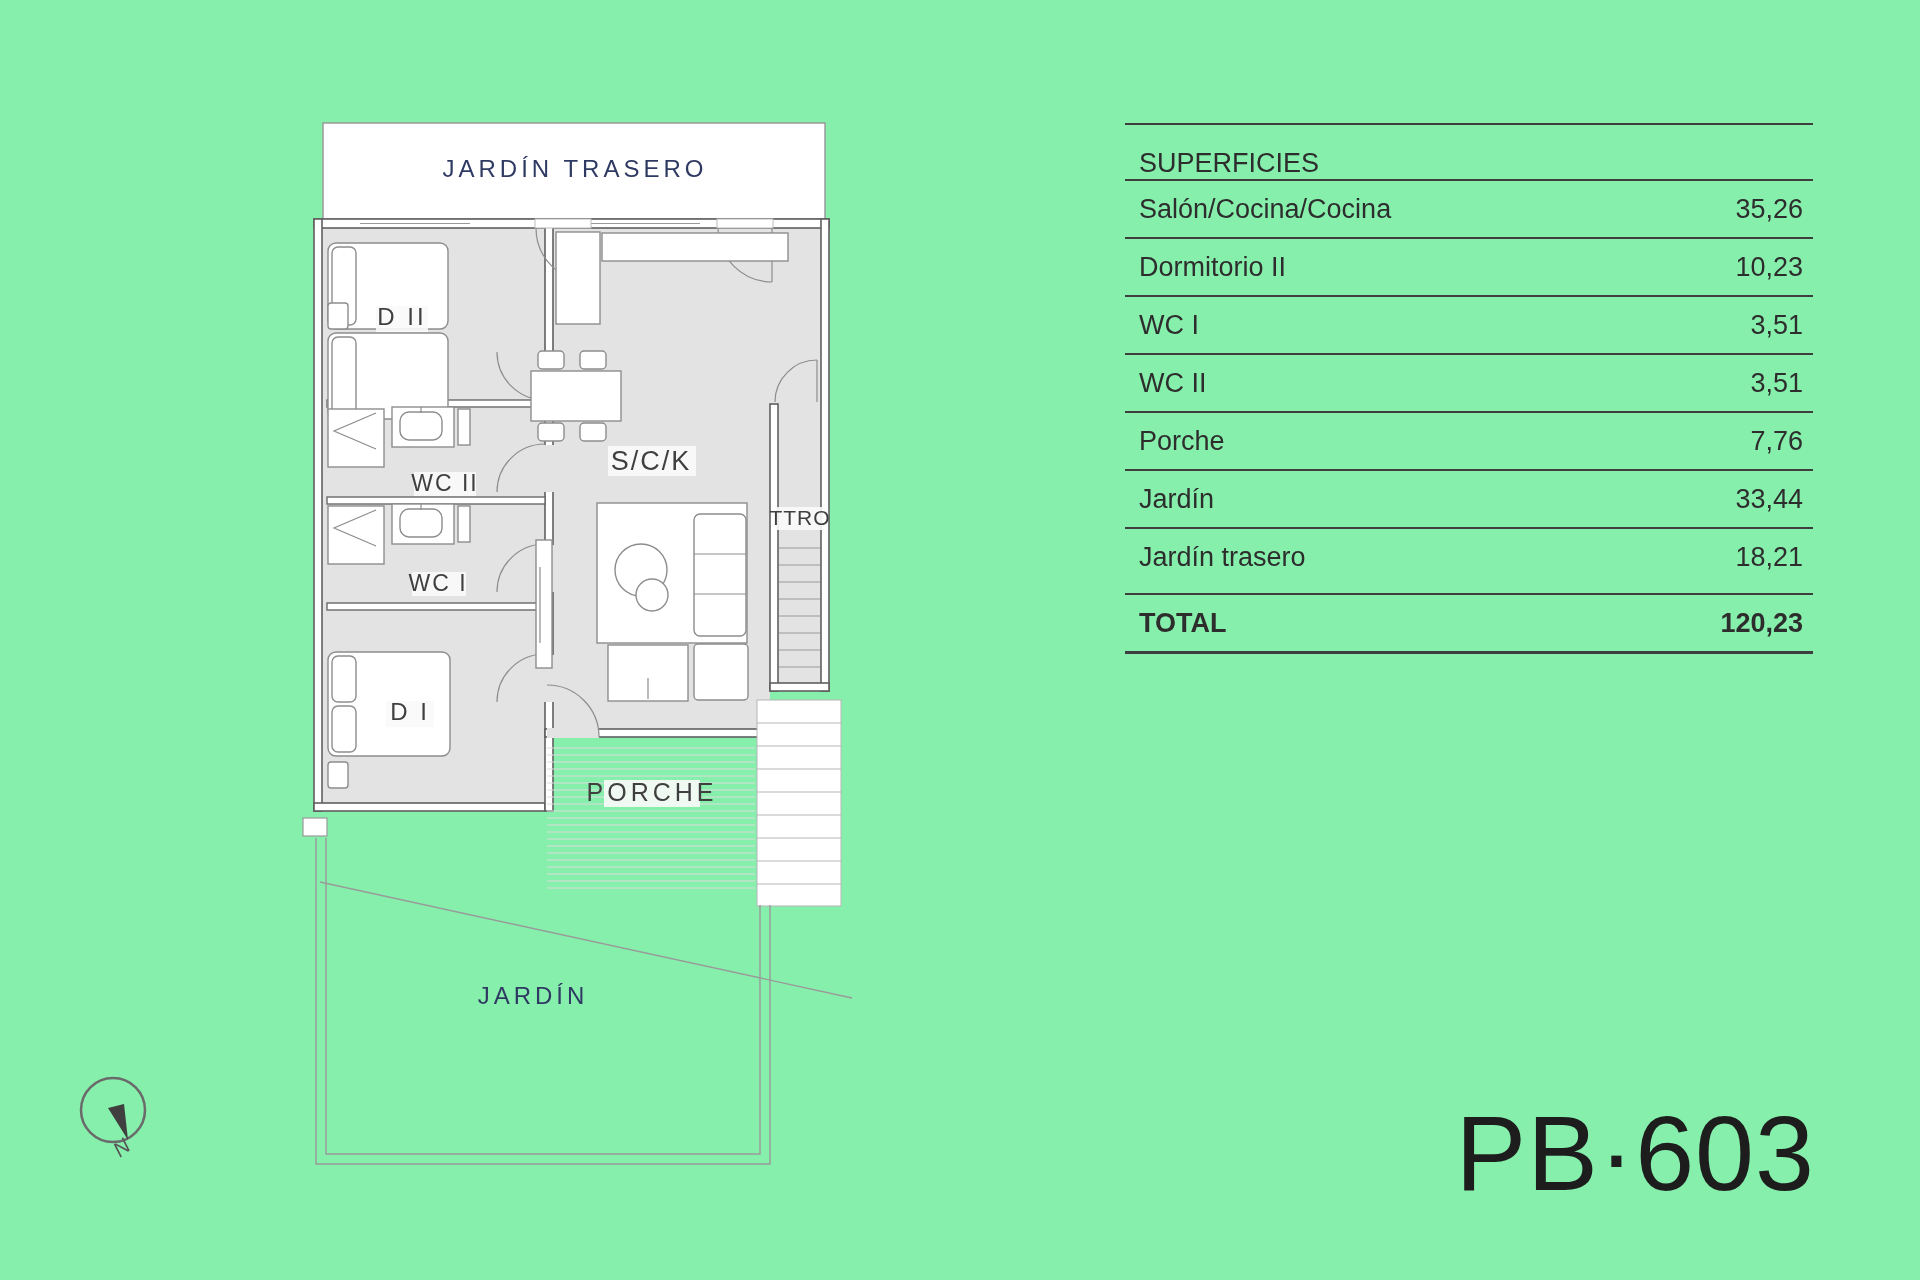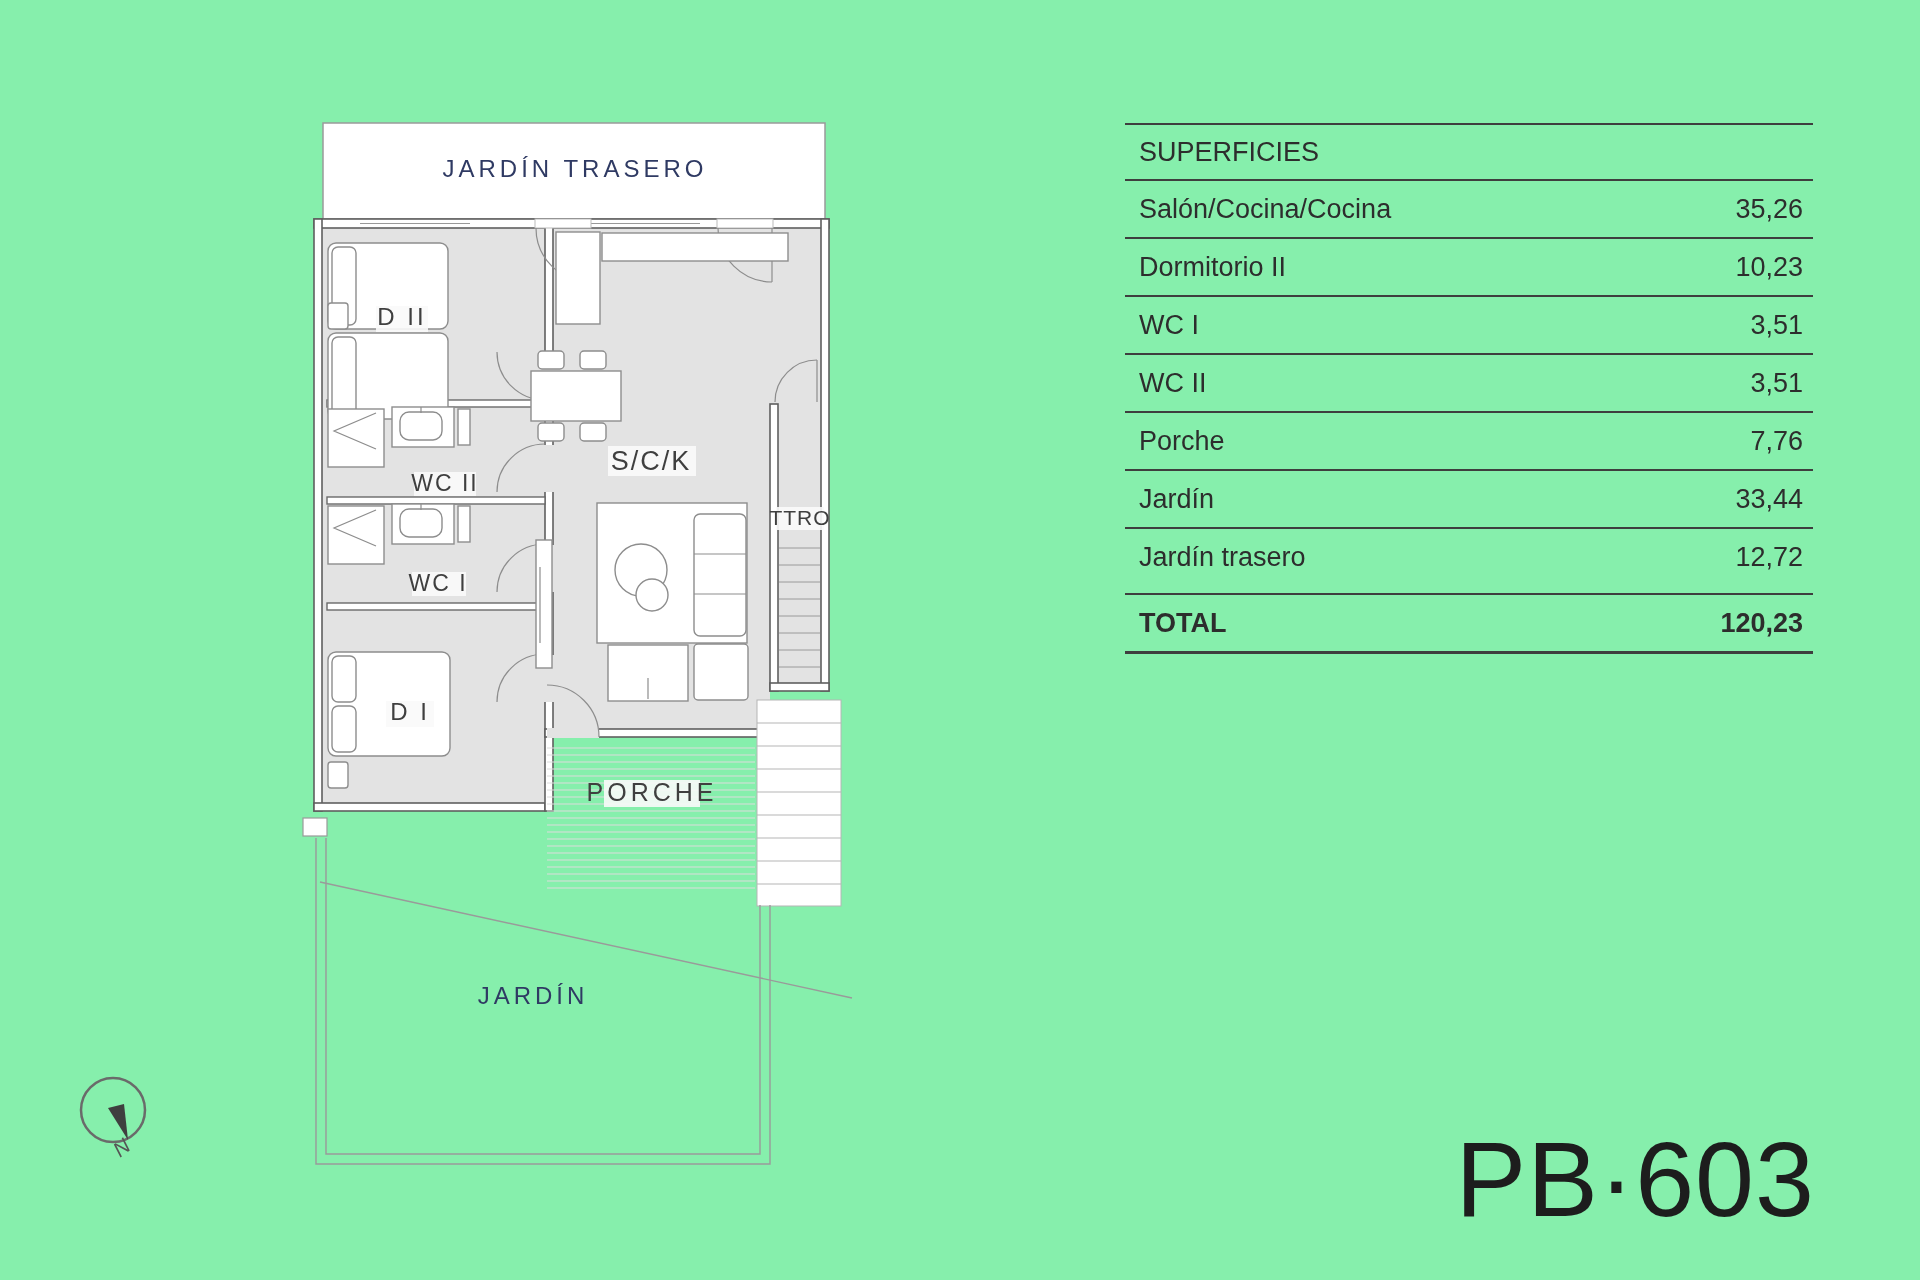--- a/index.html
+++ b/index.html
@@ -4,26 +4,26 @@
 <style>
   html,body{margin:0;padding:0;background:#ffffff;}
   .page{position:relative;width:1920px;height:1280px;background:#86efac;overflow:hidden;
         font-family:"Liberation Sans", sans-serif;}
 
   
   .sup-table{position:absolute;left:1125px;top:123px;width:688px;
              border-bottom:3px solid #3e3e3e;color:#2d2d2d;font-size:27px;}
   .trow{height:58px;display:flex;justify-content:space-between;align-items:center;
         border-top:2px solid #3e3e3e;padding:0 10px 0 14px;box-sizing:border-box;}
-  .trow.thead{height:56px;}
+  .trow.thead{height:56px;align-items:flex-end;}
   .trow .val{font-variant-numeric:tabular-nums;}
   .trow.total{font-weight:bold;margin-top:8px;}
 
   
-  .plan-code{position:absolute;right:105px;top:1126px;font-size:106px;line-height:1;
+  .plan-code{position:absolute;right:105px;top:1100px;font-size:106px;line-height:1;
              letter-spacing:1px;color:#1d1d1d;}
 
   
   .plan-svg{position:absolute;left:0;top:0;}
   .wallrect{fill:#ffffff;stroke:#5f5f5f;stroke-width:1.6;}
   .part{fill:#ffffff;stroke:#6a6a6a;stroke-width:1.4;}
   .gap{fill:#e3e3e3;stroke:none;}
   .furn{fill:#ffffff;stroke:#8d8d8d;stroke-width:1.4;}
   .thinline{stroke:#9a9a9a;stroke-width:1.4;fill:none;}
   .arc{stroke:#8d8d8d;stroke-width:1.2;fill:none;}
@@ -238,21 +238,21 @@
     <div class="trow">
       <span class="lbl">Porche</span>
       <span class="val">7,76</span>
     </div>
     <div class="trow">
       <span class="lbl">Jardín</span>
       <span class="val">33,44</span>
     </div>
     <div class="trow">
       <span class="lbl">Jardín trasero</span>
-      <span class="val">12,72</span>
+      <span class="val">18,21</span>
     </div>
     <div class="trow total">
       <span class="lbl">TOTAL</span>
       <span class="val">120,23</span>
     </div>
   </div>
 
   <div class="plan-code">PB·603</div>
 
 </div>

